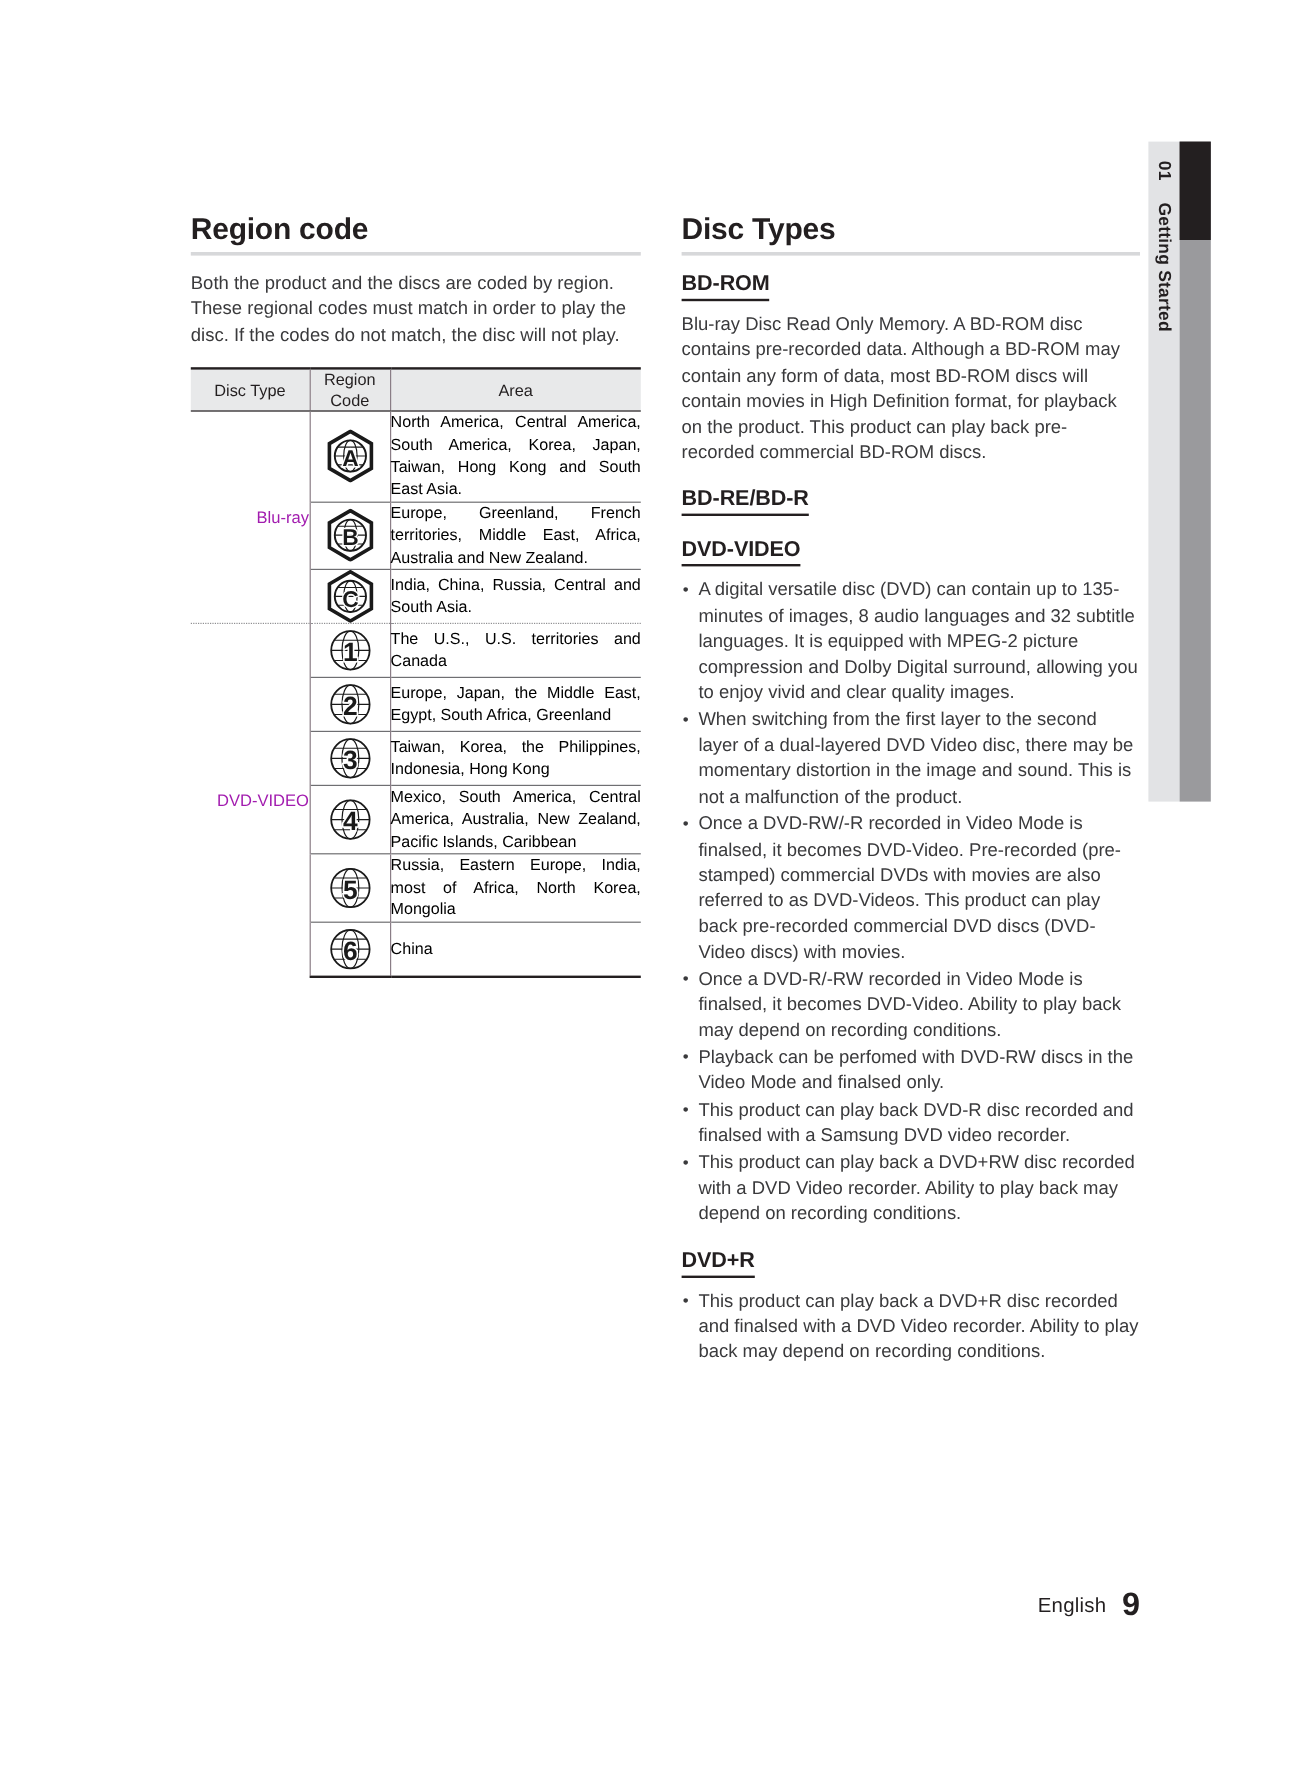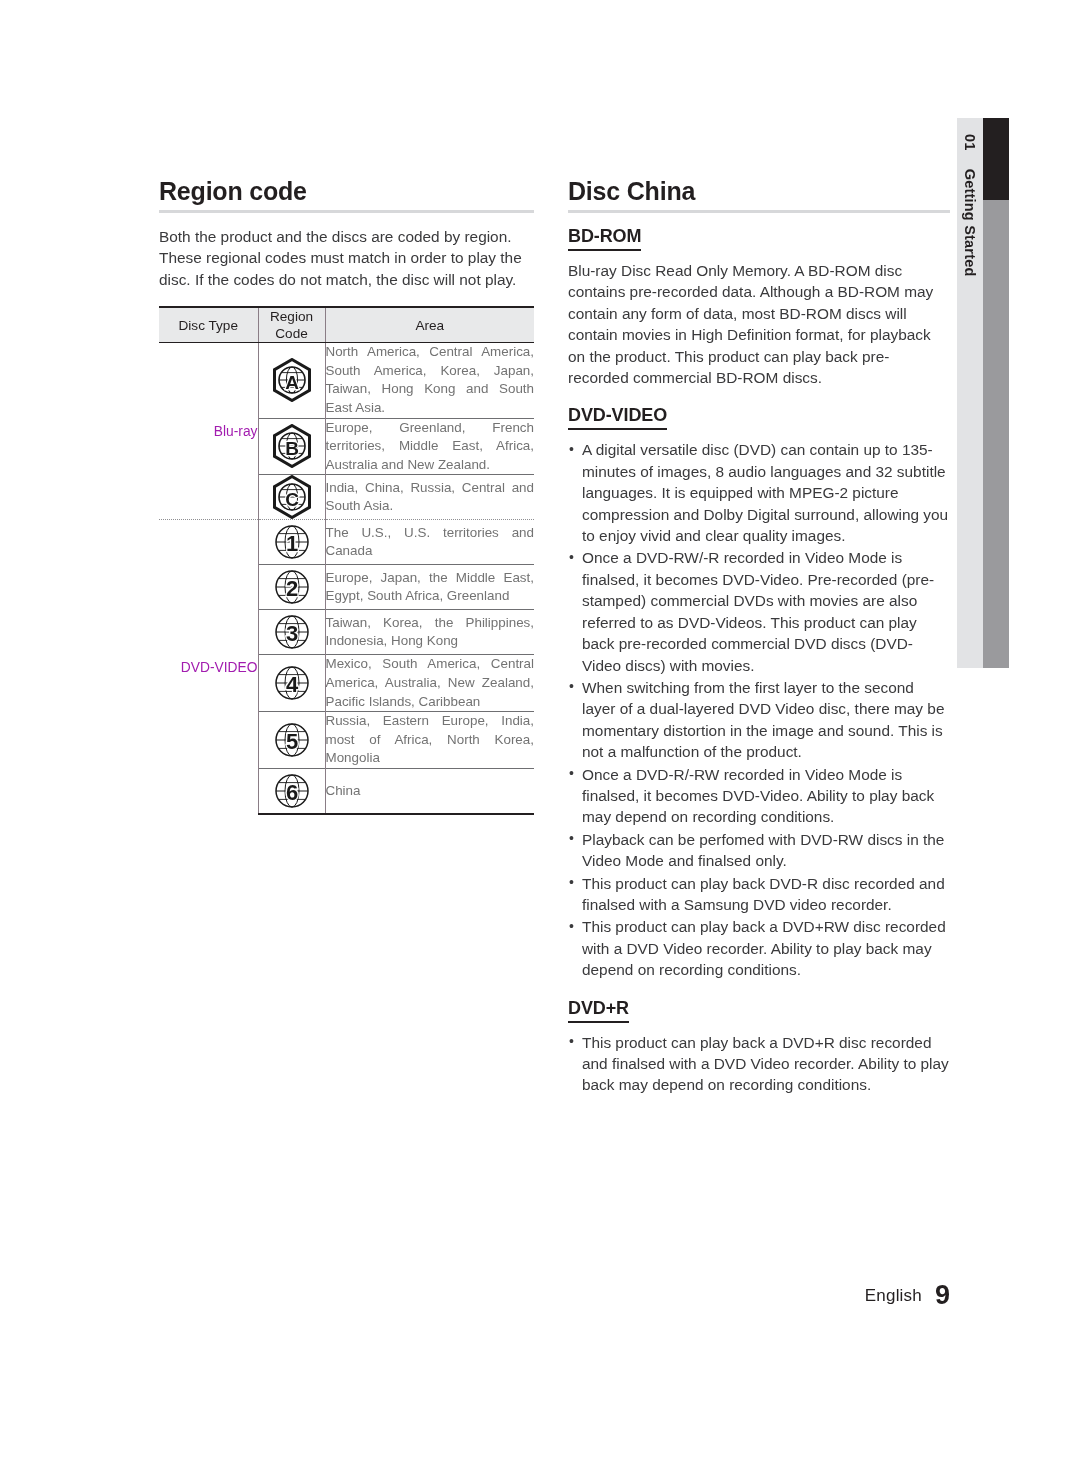--- a/index.html
+++ b/index.html
@@ -174,37 +174,37 @@
   }
   .cell-code {
     text-align: center;
     border-left: 1px solid #8a7d86;
     border-right: 1px solid #8a7d86;
     padding: 5px 0;
   }
   .cell-area {
     font-size: 13.4px;
     line-height: 18.6px;
-    color: #737373;
+    color: #000000;
     padding: 6px 8px 6px 7px;
     text-align: justify;
     text-align-last: left;
   }
   .rowsep td { border-top: 1px solid #6f6f72; }
   .rowsep-dot td { border-top: 1px dotted #8f8f92; }
 
   
   .hexicon { display: block; margin: 0 auto; }
   .globeicon { display: block; margin: 0 auto; }
 
   
   .footer {
     position: absolute;
     left: 0;
-    top: 1280px;
+    top: 1322px;
     width: 950px;
     text-align: right;
     font-size: 17px;
     color: #231f20;
   }
   .footer .lang { letter-spacing: 0.2px; }
   .footer .pg {
     font-size: 27px;
     font-weight: bold;
     margin-left: 13px;
@@ -372,36 +372,39 @@
         </td>
         <td class="cell-area tbl-bottom">China</td>
       </tr>
 
     </tbody>
   </table>
 </div>
 
 <div class="col-right">
 
-  <h1 class="sec-title">Disc China</h1>
+  <h1 class="sec-title">Disc Types</h1>
   <div class="sec-rule"></div>
 
   <div class="sub-wrap first">
     <h2 class="sub-title">BD-ROM</h2>
   </div>
   <p class="body">Blu-ray Disc Read Only Memory. A BD-ROM disc contains pre-recorded data. Although a BD-ROM may contain any form of data, most BD-ROM discs will contain movies in High Definition format, for playback on the product. This product can play back pre-recorded commercial BD-ROM discs.</p>
 
+  <div class="sub-wrap">
+    <h2 class="sub-title">BD-RE/BD-R</h2>
+  </div>
 
   <div class="sub-wrap">
     <h2 class="sub-title">DVD-VIDEO</h2>
   </div>
   <ul class="bullets">
     <li>A digital versatile disc (DVD) can contain up to 135-minutes of images, 8 audio languages and 32 subtitle languages. It is equipped with MPEG-2 picture compression and Dolby Digital surround, allowing you to enjoy vivid and clear quality images.</li>
+    <li>When switching from the first layer to the second layer of a dual-layered DVD Video disc, there may be momentary distortion in the image and sound. This is not a malfunction of the product.</li>
     <li>Once a DVD-RW/-R recorded in Video Mode is finalsed, it becomes DVD-Video. Pre-recorded (pre-stamped) commercial DVDs with movies are also referred to as DVD-Videos. This product can play back pre-recorded commercial DVD discs (DVD-Video discs) with movies.</li>
-    <li>When switching from the first layer to the second layer of a dual-layered DVD Video disc, there may be momentary distortion in the image and sound. This is not a malfunction of the product.</li>
   </ul>
 
   <ul class="bullets">
     <li>Once a DVD-R/-RW recorded in Video Mode is finalsed, it becomes DVD-Video. Ability to play back may depend on recording conditions.</li>
     <li>Playback can be perfomed with DVD-RW discs in the Video Mode and finalsed only.</li>
     <li>This product can play back DVD-R disc recorded and finalsed with a Samsung DVD video recorder.</li>
   </ul>
 
   <ul class="bullets">
     <li>This product can play back a DVD+RW disc recorded with a DVD Video recorder. Ability to play back may depend on recording conditions.</li>

